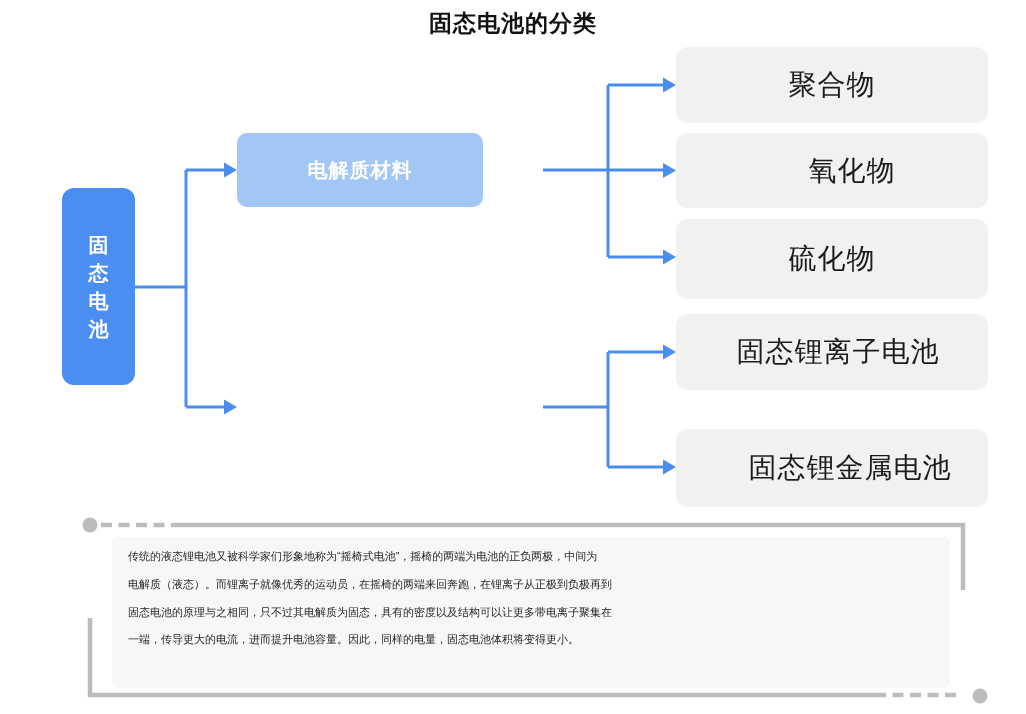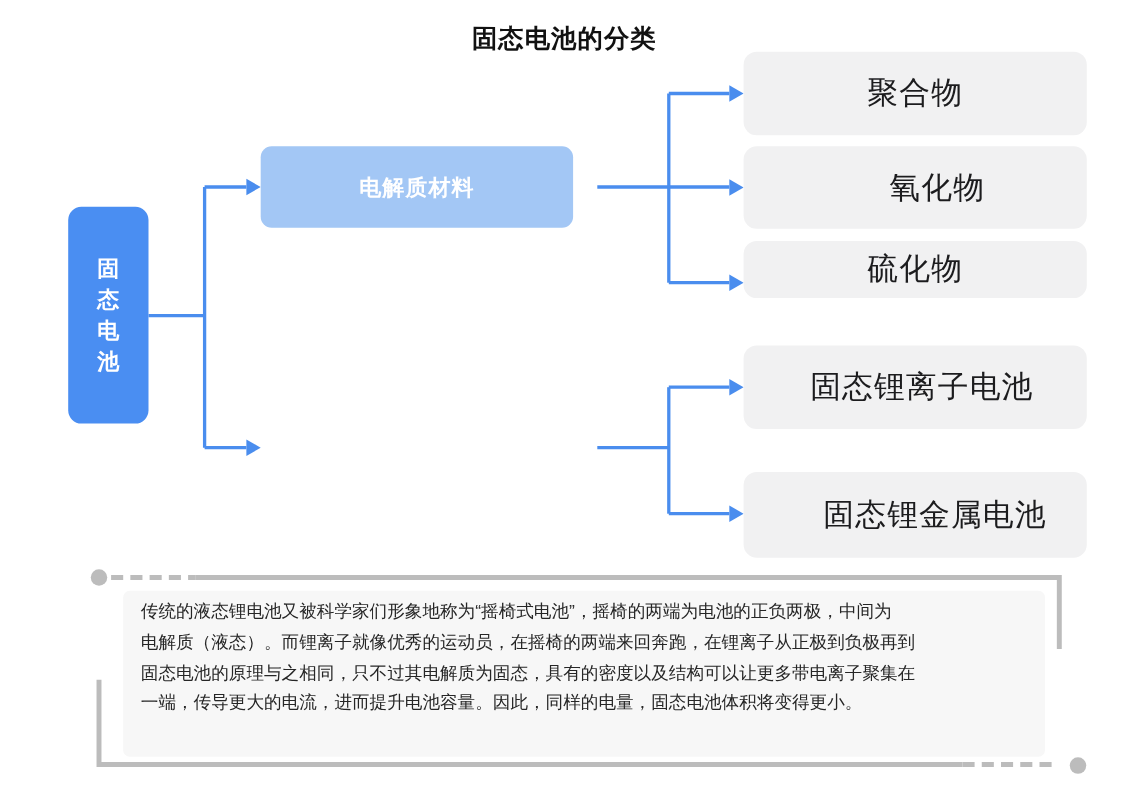--- a/index.html
+++ b/index.html
@@ -15,54 +15,54 @@
     --note-text:#262626;
   }
   *{margin:0;padding:0;box-sizing:border-box;}
   html,body{background:#ffffff;}
   body{
     font-family:"Liberation Sans","DejaVu Sans",sans-serif;
     width:1026px;height:714px;position:relative;overflow:hidden;
   }
   .canvas{position:absolute;inset:0;width:1026px;height:714px;background:#ffffff;}
   .title{
-    position:absolute;top:20px;left:0;right:0;text-align:center;
+    position:absolute;top:8px;left:0;right:0;text-align:center;
     font-size:23px;font-weight:700;color:var(--heading-text);letter-spacing:1px;
   }
   .overlay{position:absolute;inset:0;width:1026px;height:714px;pointer-events:none;}
   .node{position:absolute;display:flex;align-items:center;justify-content:center;text-align:center;}
   .root-node{
     left:62px;top:188px;width:73px;height:197px;background:var(--root-box);
     border-radius:12px;flex-direction:column;color:var(--box-text);
     font-size:20px;font-weight:600;line-height:28px;
   }
   .branch-node{
-    left:237px;width:284px;height:74px;background:var(--branch-box);
+    left:237px;width:246px;height:74px;background:var(--branch-box);
     border-radius:10px;color:var(--box-text);font-size:20px;font-weight:600;letter-spacing:1px;
   }
   .branch-1{top:133px;}
   .branch-2{top:370px;}
   .leaf-node{
     left:676px;width:312px;background:var(--leaf-box);border-radius:12px;
     color:var(--leaf-text);font-size:28px;letter-spacing:1px;
   }
   .leaf-1{top:47px;height:76px;}
   .leaf-2{top:133px;height:75px;padding-left:40px;}
-  .leaf-3{top:219px;height:52px;}
+  .leaf-3{top:219px;height:80px;}
   .leaf-4{top:314px;height:76px;padding-left:12px;}
   .leaf-5{top:429px;height:78px;padding-left:36px;}
   .conn{stroke:var(--connector);stroke-width:3;fill:none;}
   .arrowhead{fill:var(--connector);stroke:none;}
   .frame-line{stroke:var(--frame);stroke-width:4.5;fill:none;}
   .frame-dash{stroke:var(--frame);stroke-width:4.5;fill:none;stroke-dasharray:11 6.5;}
   .frame-dot{fill:var(--frame);stroke:none;}
   .note-panel{
     position:absolute;left:112px;top:537px;width:838px;height:151px;
     background:var(--note-bg);border-radius:6px;padding:6px 16px;
-    font-size:16px;line-height:27.8px;color:var(--note-text);
+    font-size:11px;line-height:27.8px;color:var(--note-text);
   }
   .note-line{white-space:nowrap;}
 </style>
 </head>
 <body>
 
 <div class="canvas">
 
   <div class="title">固态电池的分类</div>
 

